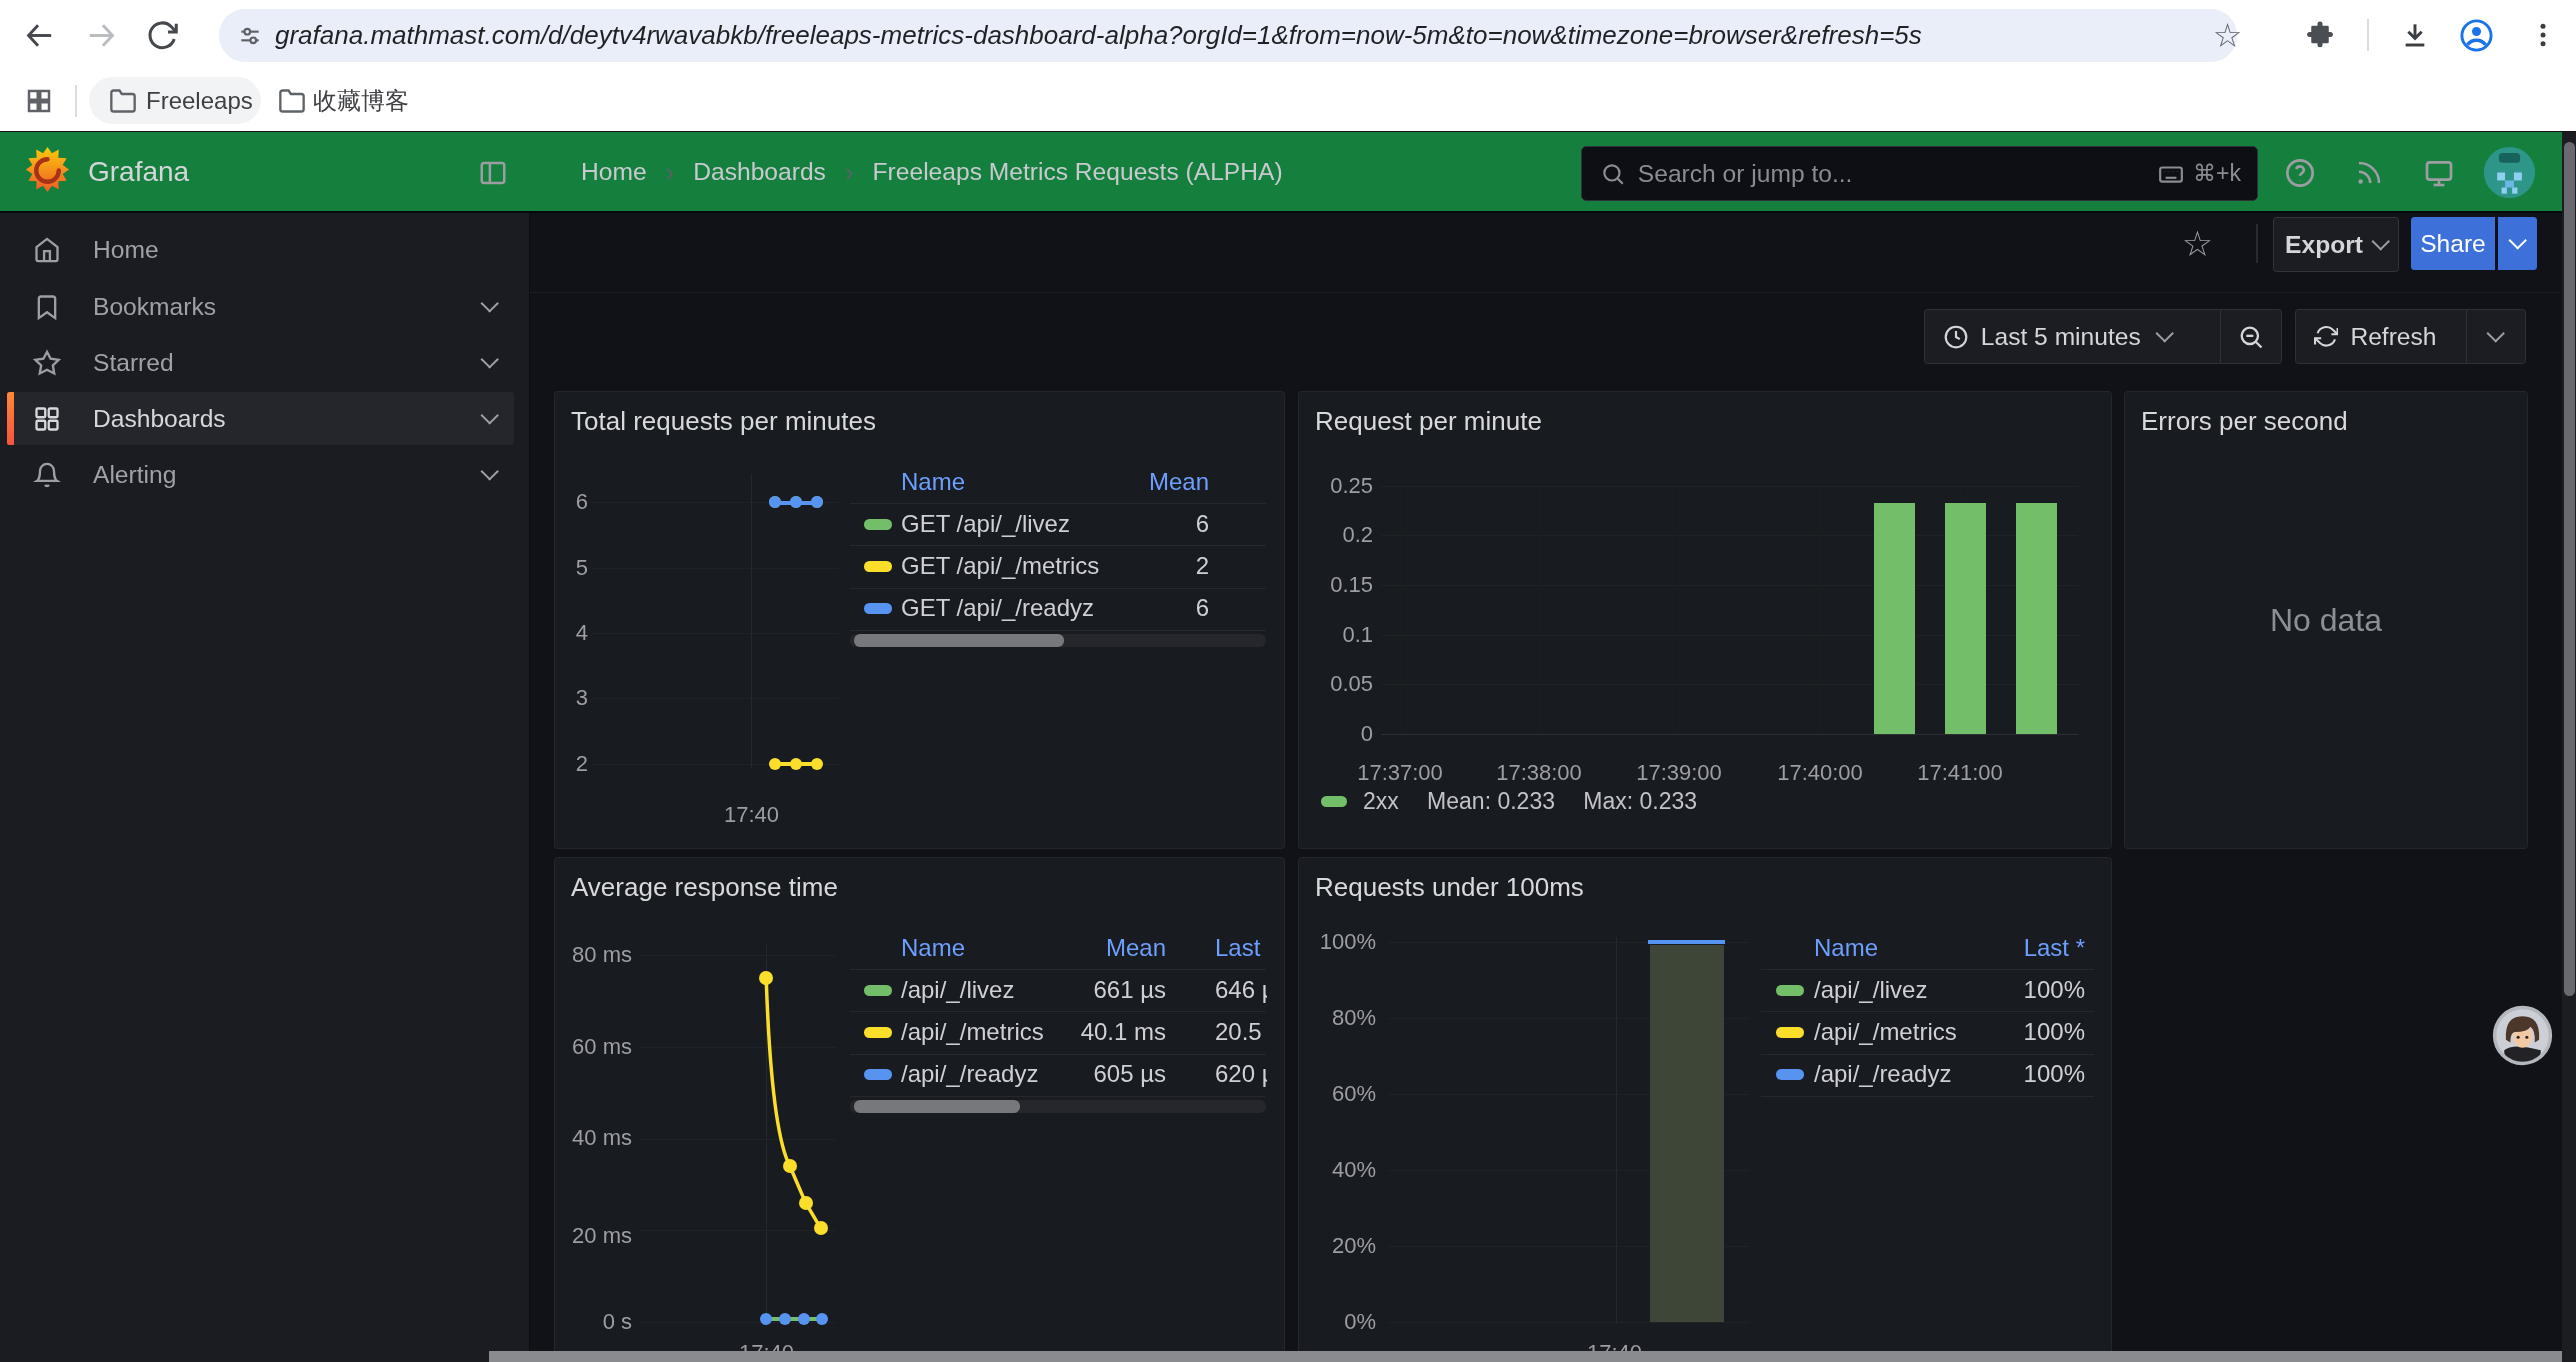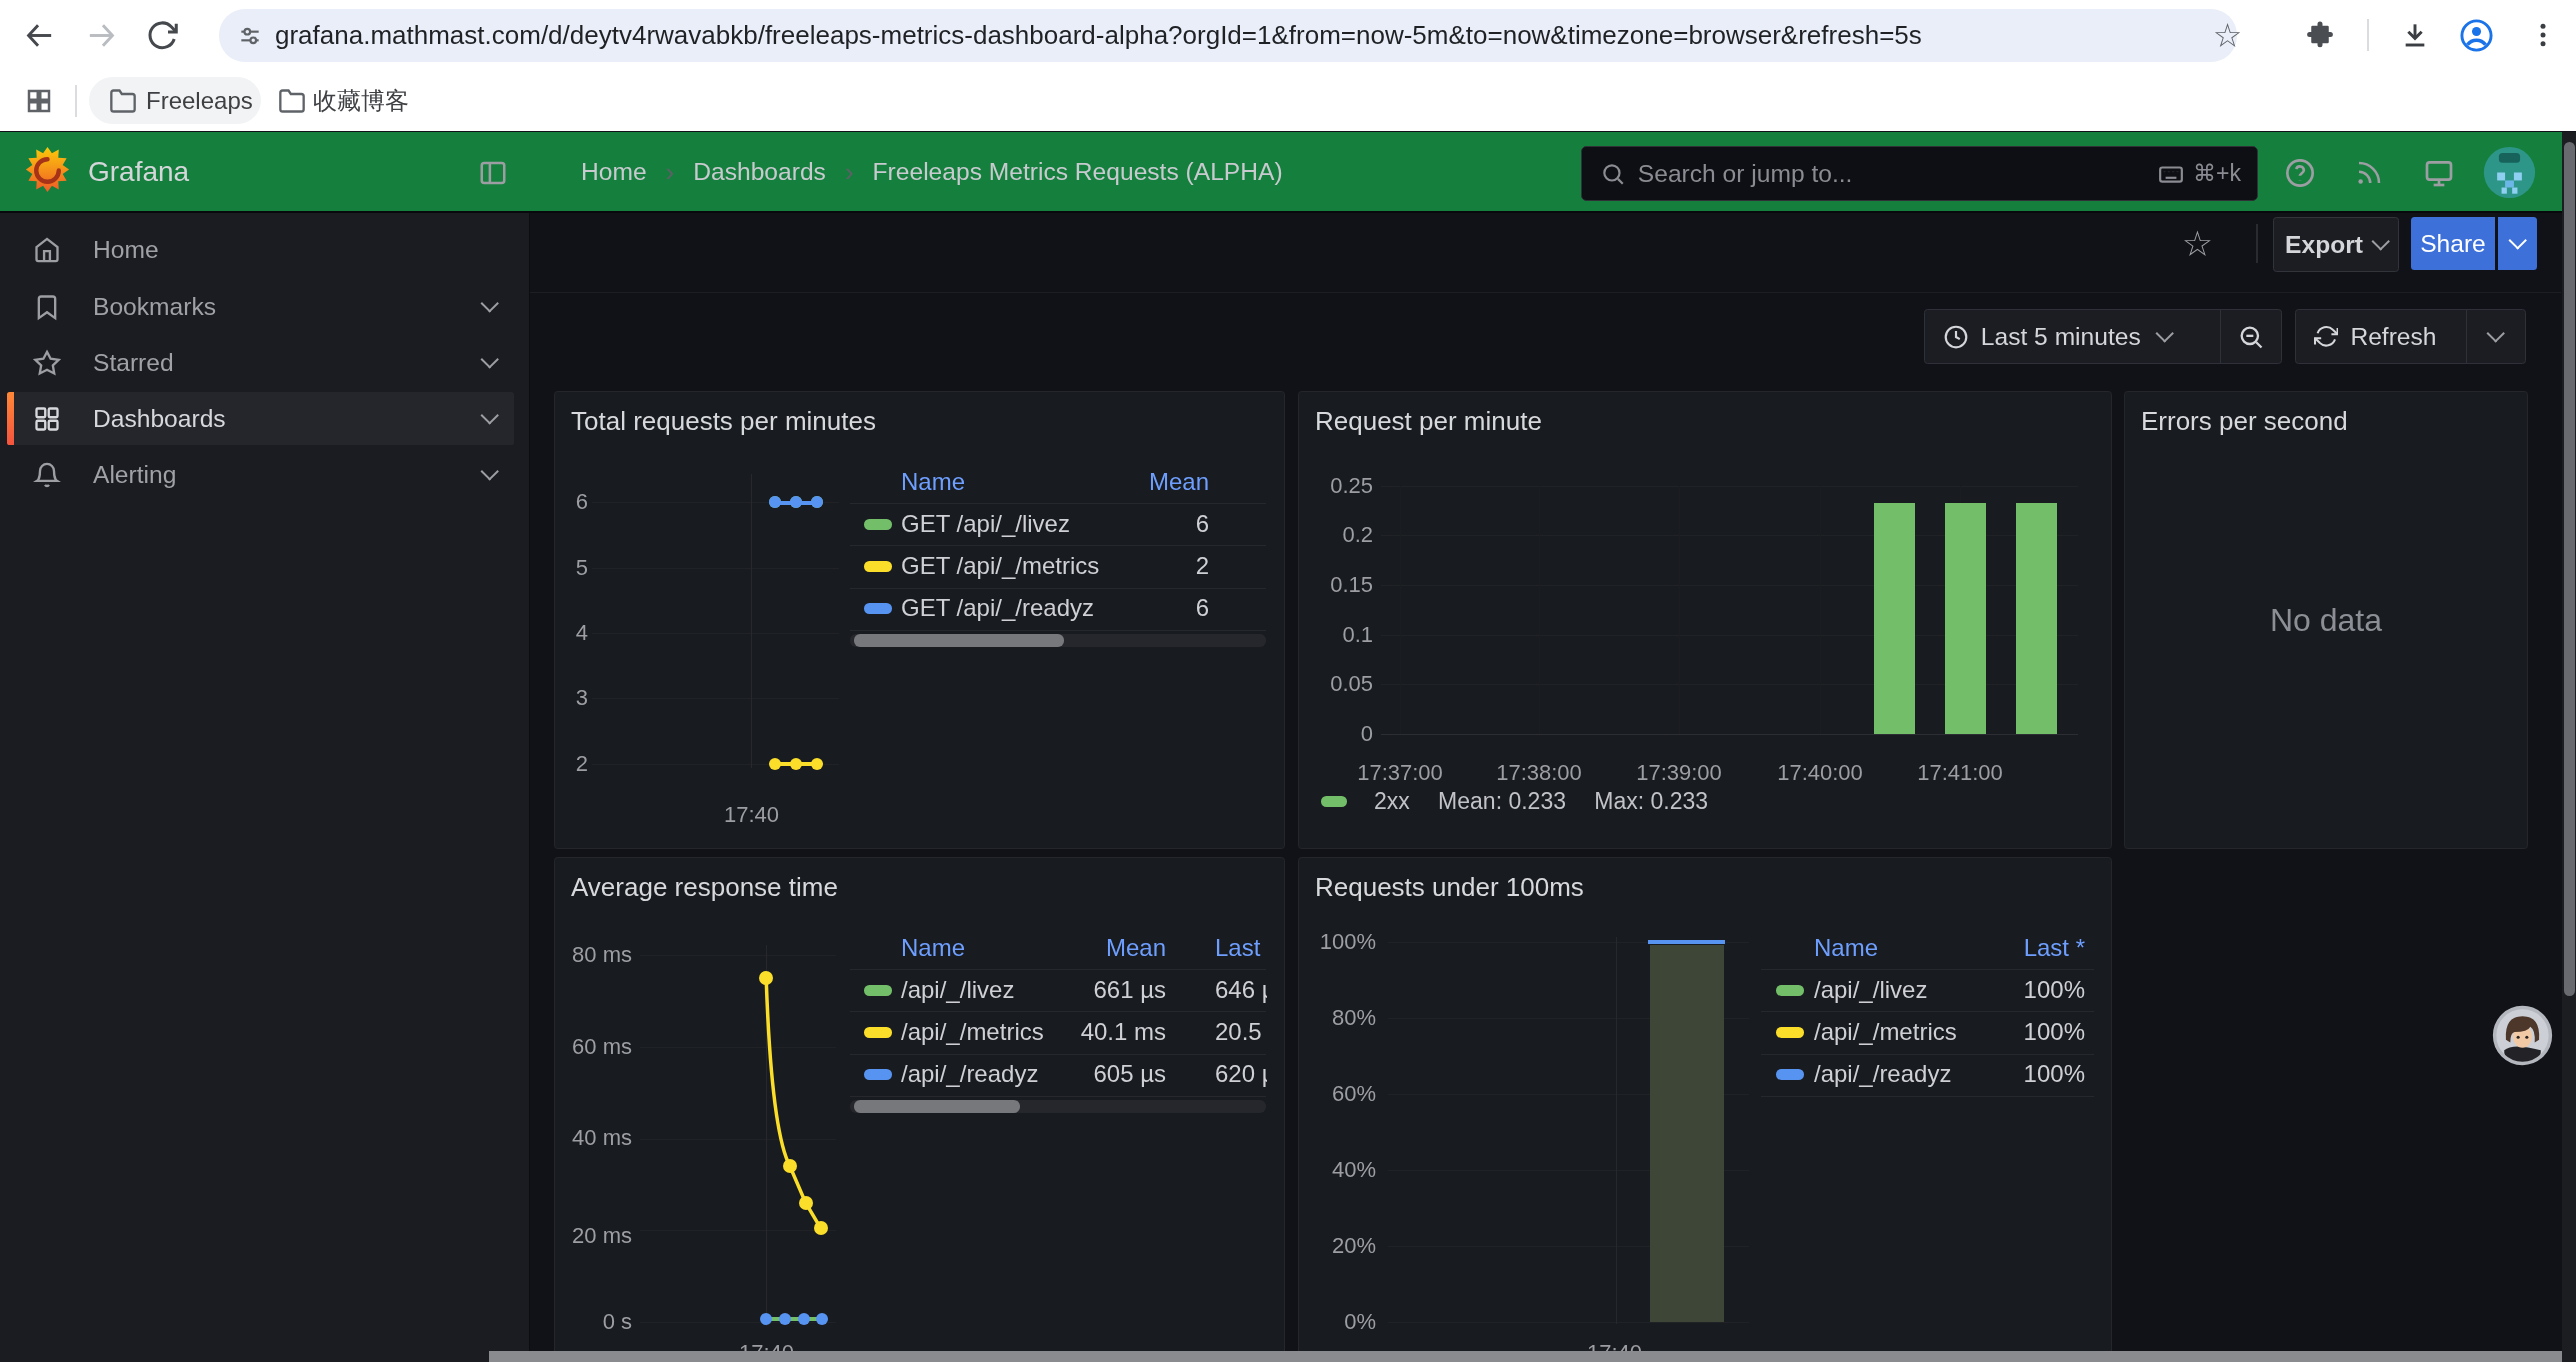--- a/index.html
+++ b/index.html
@@ -39,21 +39,21 @@
           <polyline points="13 5 19.5 12 13 19"></polyline>
         </svg>
     </div>
     <div class="ic" style="left:141px;top:14px;width:42px;height:42px;">
       <svg width="33" height="33" viewBox="0 0 24 24" fill="none" stroke="#45484c" stroke-width="2.2">
           <polyline points="22 3.5 22 9.5 16 9.5"></polyline>
           <path d="M20.5 14.5a9 9 0 1 1-2.1-8.9L22 9.5"></path>
         </svg>
     </div>
 
-    <div class="abs" style="left:219px;top:8.8px;width:2018px;height:53px;border-radius:26px;background:#e9eef8;">
+    <div class="abs" style="left:219px;top:8.8px;width:2018px;height:53px;border-radius:26px;background:#e9eef8;font-style:italic;">
       <div class="ic" style="left:16px;top:12.3px;width:30px;height:30px;">
         <svg width="26" height="26" viewBox="0 0 24 24" fill="none" stroke="#5f6368" stroke-width="2">
             <line x1="4" y1="8" x2="20" y2="8"></line>
             <circle cx="9.5" cy="8" r="2.6" fill="#e9eef8"></circle>
             <line x1="4" y1="16" x2="20" y2="16"></line>
             <circle cx="15" cy="16" r="2.6" fill="#e9eef8"></circle>
           </svg>
       </div>
       <div class="abs nowrap" style="left:56px;top:0;height:53px;line-height:53px;font-size:26px;color:#1f2125;">grafana.mathmast.com/d/deytv4rwavabkb/freeleaps-metrics-dashboard-alpha?orgId=1&amp;from=now-5m&amp;to=now&amp;timezone=browser&amp;refresh=5s</div>
       <div class="ic" style="left:1989px;top:8.8px;width:39px;height:35px;color:#5f6368;font-size:33px;">☆</div>
@@ -372,21 +372,21 @@
         <div style="position: absolute; left: 521px; top: 94px; width: 0.9px; height: 248px; background: rgb(27, 29, 33);"></div>
         <div class="tick" style="position: absolute; left: 451px; top: 368px; width: 140px; text-align: center;">17:40:00</div>
         <div style="position: absolute; left: 661px; top: 94px; width: 0.9px; height: 248px; background: rgb(27, 29, 33);"></div>
         <div class="tick" style="position: absolute; left: 591px; top: 368px; width: 140px; text-align: center;">17:41:00</div>
         <div style="position: absolute; left: 575px; top: 111px; width: 41px; height: 231px; background: rgb(115, 191, 105);"></div>
         <div style="position: absolute; left: 646px; top: 111px; width: 41px; height: 231px; background: rgb(115, 191, 105);"></div>
         <div style="position: absolute; left: 717px; top: 111px; width: 41px; height: 231px; background: rgb(115, 191, 105);"></div>
       </div>
     <div class="abs" style="left:22px;top:396px;display:flex;align-items:center;gap:16px;">
       <span style="display:inline-block;width:26px;height:10.5px;border-radius:5.3px;background:#73bf69;"></span>
-      <span style="font-size:23px;color:#c2c3c9;margin-left:11px;">2xx</span>
+      <span style="font-size:23px;color:#c2c3c9;">2xx</span>
       <span style="font-size:23px;color:#c2c3c9;margin-left:12.3px;">Mean: 0.233</span>
       <span style="font-size:23px;color:#c2c3c9;margin-left:12.3px;">Max: 0.233</span>
     </div>
   </div>
 
   <div class="panel" style="left:2124px;top:391px;width:402px;height:456px;">
     <div class="ptitle">Errors per second</div>
     <div class="abs" style="left:0;top:0;width:402px;height:456px;display:flex;align-items:center;justify-content:center;">
       <span style="font-size:32px;color:#8d8f96;">No data</span>
     </div>

